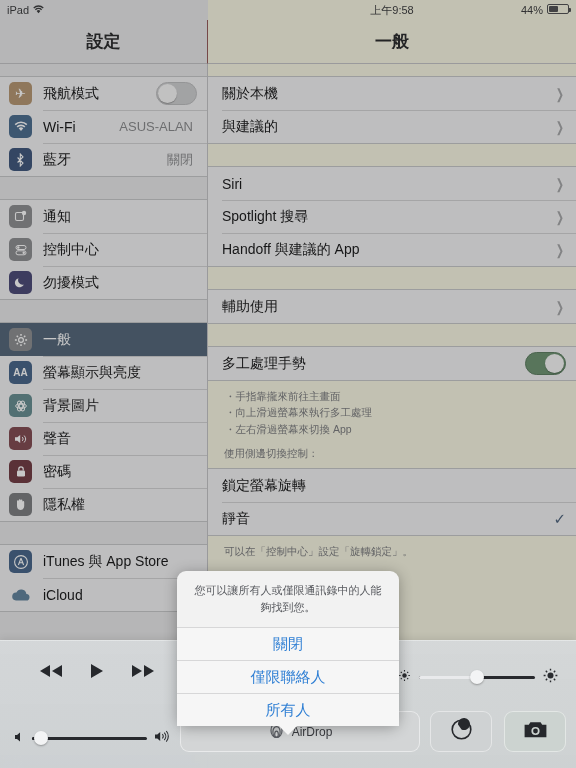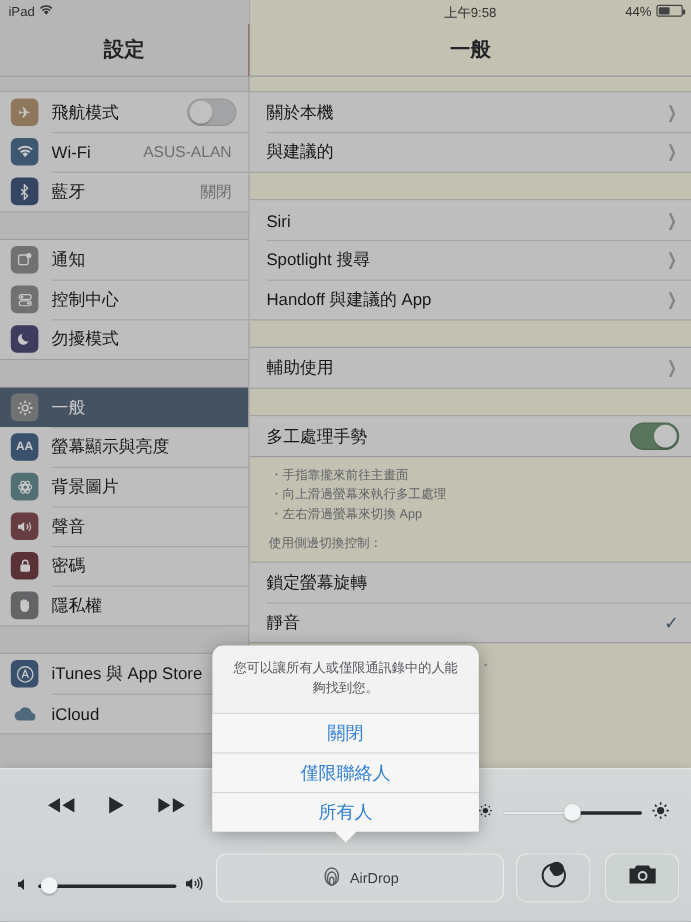--- a/index.html
+++ b/index.html
@@ -108,21 +108,21 @@
   .sqbtn {
     position:absolute; bottom:16px; width:62px; height:41px; border-radius:9px;
     display:flex; align-items:center; justify-content:center;
     background:#cfd2d3; box-shadow:inset 0 0 0 1px rgba(255,255,255,.45);
   }
   .sqbtn.timer { right:84px; }
   .sqbtn.cam { right:10px; background:#ccd3d0; }
 
   
   .pop {
-    position:absolute; left:177px; top:538px; width:222px;
+    position:absolute; left:177px; top:571px; width:222px;
     background:#f2f2f2; border-radius:9px; overflow:visible;
     box-shadow:0 2px 14px rgba(0,0,0,.3);
     z-index:30;
   }
   .pop-msg { padding:11px 16px 12px; font-size:11px; line-height:1.5; color:#57595e; text-align:center; }
   .pop-opt {
     height:33px; display:flex; align-items:center; justify-content:center;
     font-size:15px; color:#2f7fd4; border-top:1px solid #d7d7d8;
     background:#f6f6f6;
   }

